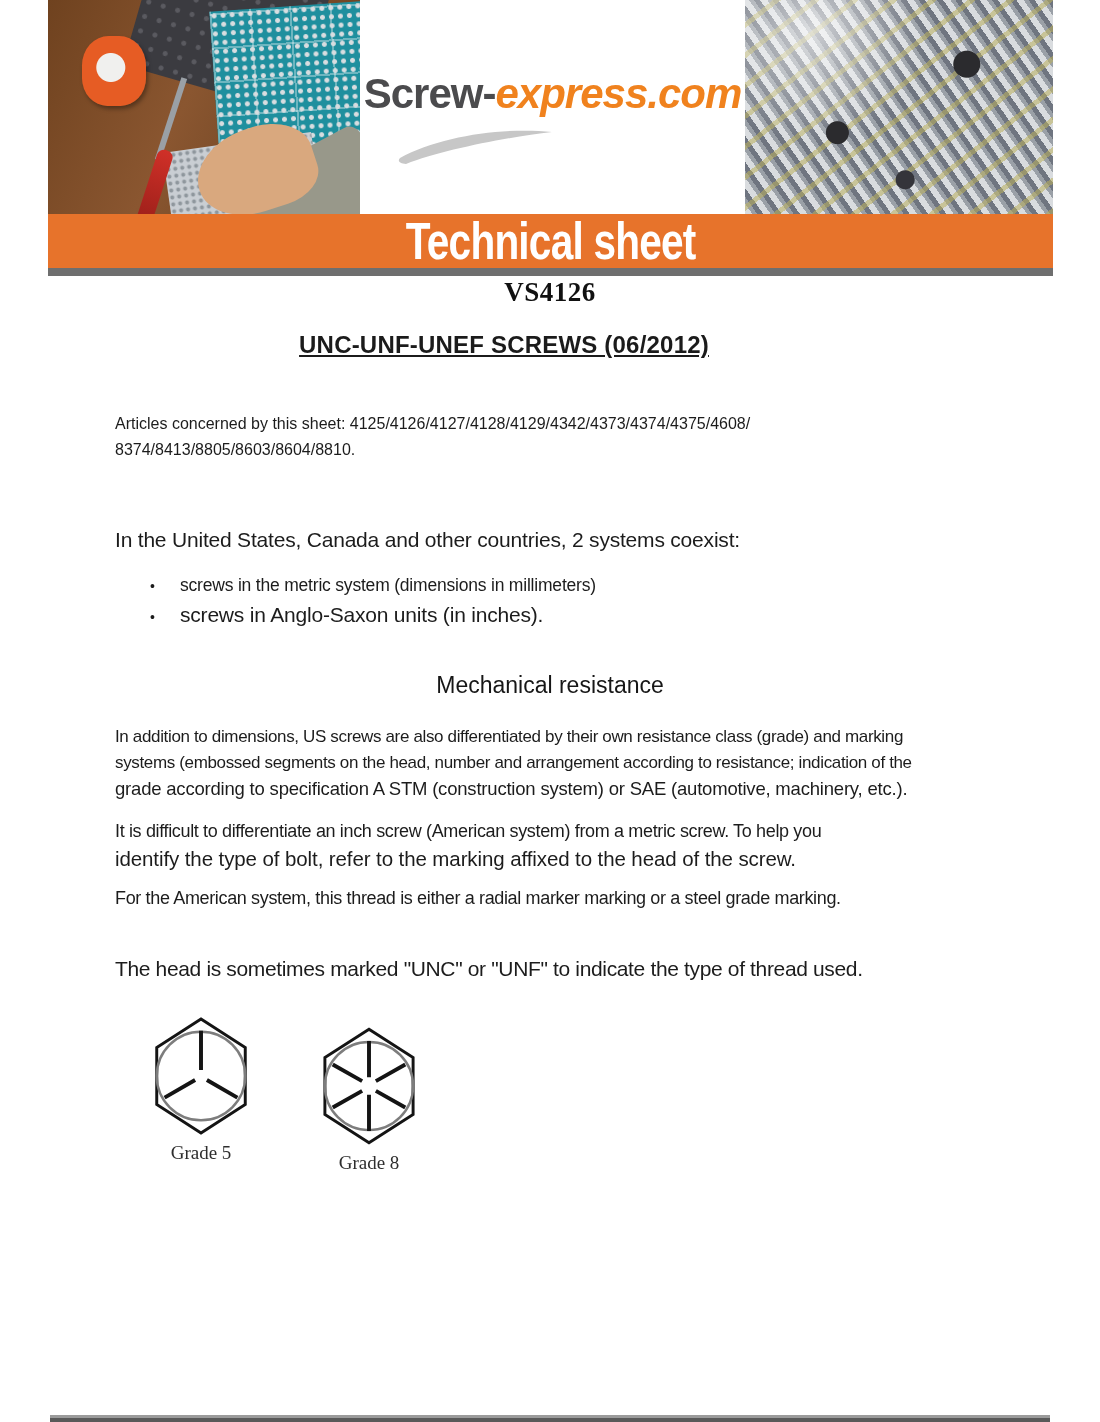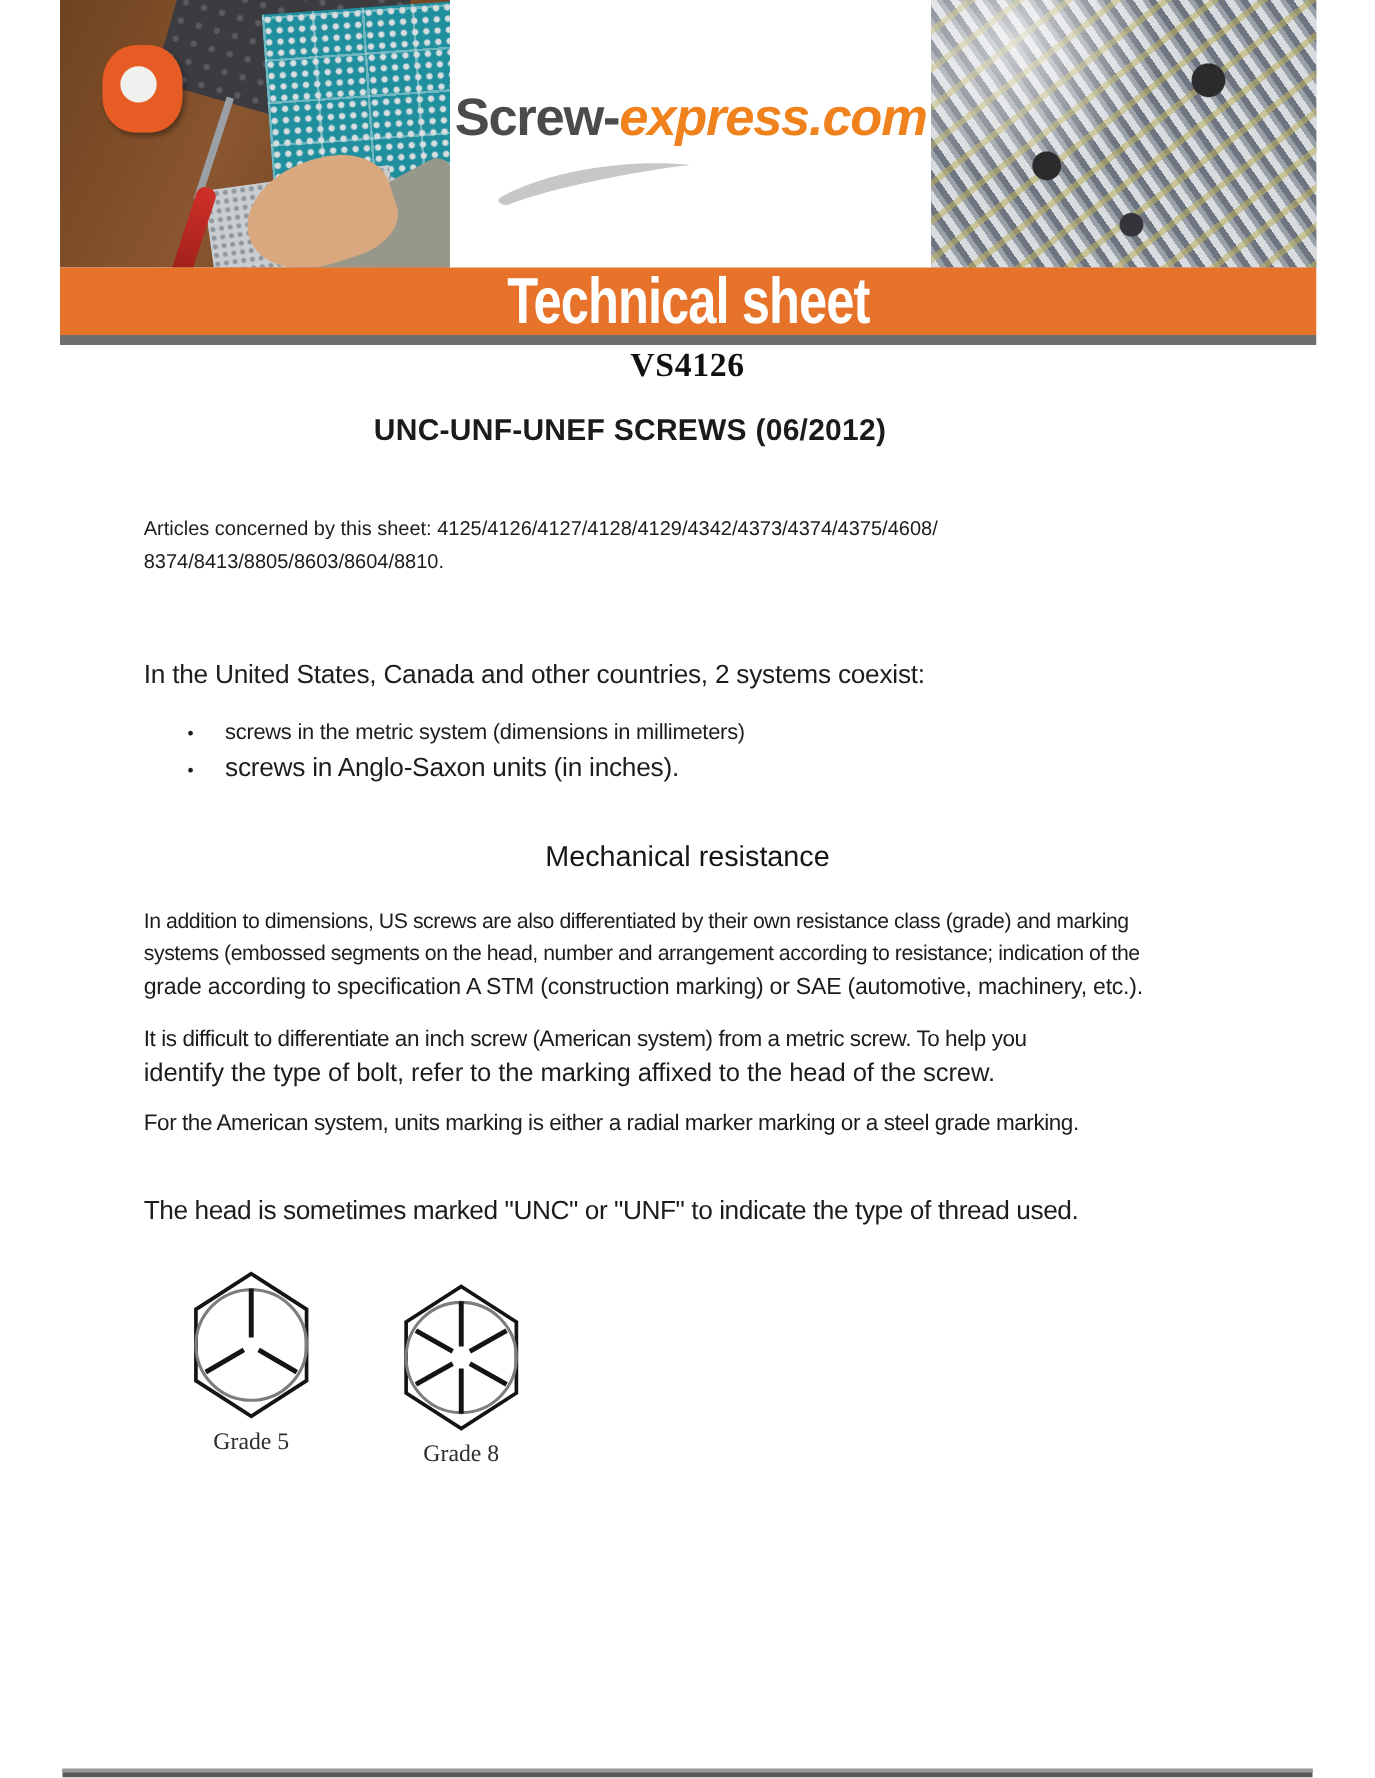--- a/index.html
+++ b/index.html
@@ -58,21 +58,21 @@
     background:var(--accent-orange,#e7732b); display:flex; align-items:center; justify-content:center; }
   .banner-title { display:inline-block; transform:scaleX(.78); transform-origin:center;
     color:#fff; font-size:52px; font-weight:800; letter-spacing:-1px; white-space:nowrap; }
   .banner-rule { position:absolute; left:48px; top:268px; width:1005px; height:8px;
     background:var(--divider-gray,#6e6e6e); }
 
   
   .doc-code { position:absolute; left:0; top:277px; width:1100px; text-align:center;
     font-family:"Liberation Serif", serif; font-weight:bold; font-size:27px; letter-spacing:.5px; color:#111; }
   .doc-subtitle { position:absolute; left:0; top:331px; width:1008px; text-align:center;
-    font-size:24px; letter-spacing:.2px; color:#1b1b1b; }
+    font-size:24px; letter-spacing:.2px; color:#1b1b1b;text-decoration:underline; }
   .articles { position:absolute; left:115px; top:411px; width:930px; line-height:26px; }
   .articles .l1 { display:block; white-space:nowrap; font-size:16px; }
   .articles .l2 { display:block; white-space:nowrap; font-size:16px; }
   .systems-intro { position:absolute; left:115px; top:528px; font-size:21px; white-space:nowrap; letter-spacing:-.2px; }
   .bullet-list { position:absolute; left:150px; top:575px; list-style:none; }
   .bullet-list li { display:flex; align-items:baseline; }
   .bullet-list .dot { width:30px; font-size:14px; }
   .bullet-list .b1 { font-size:17.5px; letter-spacing:-.2px; white-space:nowrap; }
   .bullet-list .b2 { font-size:21px; letter-spacing:-.2px; white-space:nowrap; }
   .bullet-list li + li { margin-top:7px; }
@@ -150,30 +150,30 @@
       <span class="dot">•</span>
       <span class="b2">screws in Anglo-Saxon units (in inches).</span>
     </li>
   </ul>
 
   <h3 class="section-heading">Mechanical resistance</h3>
 
   <p class="para mech">
     <span class="l1">In addition to dimensions, US screws are also differentiated by their own resistance class (grade) and marking</span>
     <span class="l2">systems (embossed segments on the head, number and arrangement according to resistance; indication of the</span>
-    <span class="l3">grade according to specification A STM (construction marking) or SAE (automotive, machinery, etc.).</span>
+    <span class="l3">grade according to specification A STM (construction system) or SAE (automotive, machinery, etc.).</span>
   </p>
 
   <p class="para diff">
     <span class="l1">It is difficult to differentiate an inch screw (American system) from a metric screw. To help you</span>
     <span class="l2">identify the type of bolt, refer to the marking affixed to the head of the screw.</span>
   </p>
 
   <p class="para radial">
-    <span>For the American system, units marking is either a radial marker marking or a steel grade marking.</span>
+    <span>For the American system, this thread is either a radial marker marking or a steel grade marking.</span>
   </p>
 
   <p class="para head-marked">
     <span>The head is sometimes marked "UNC" or "UNF" to indicate the type of thread used.</span>
   </p>
 
   <figure class="grade-fig grade5-fig">
     <svg width="100" height="120" viewBox="0 0 100 122">
       <polygon points="50,3 95,32 95,90 50,119 5,90 5,32" fill="none" stroke="#141414" stroke-width="3"></polygon>
       <circle cx="50" cy="61" r="45" fill="none" stroke="#7d7d7d" stroke-width="2.5"></circle>

